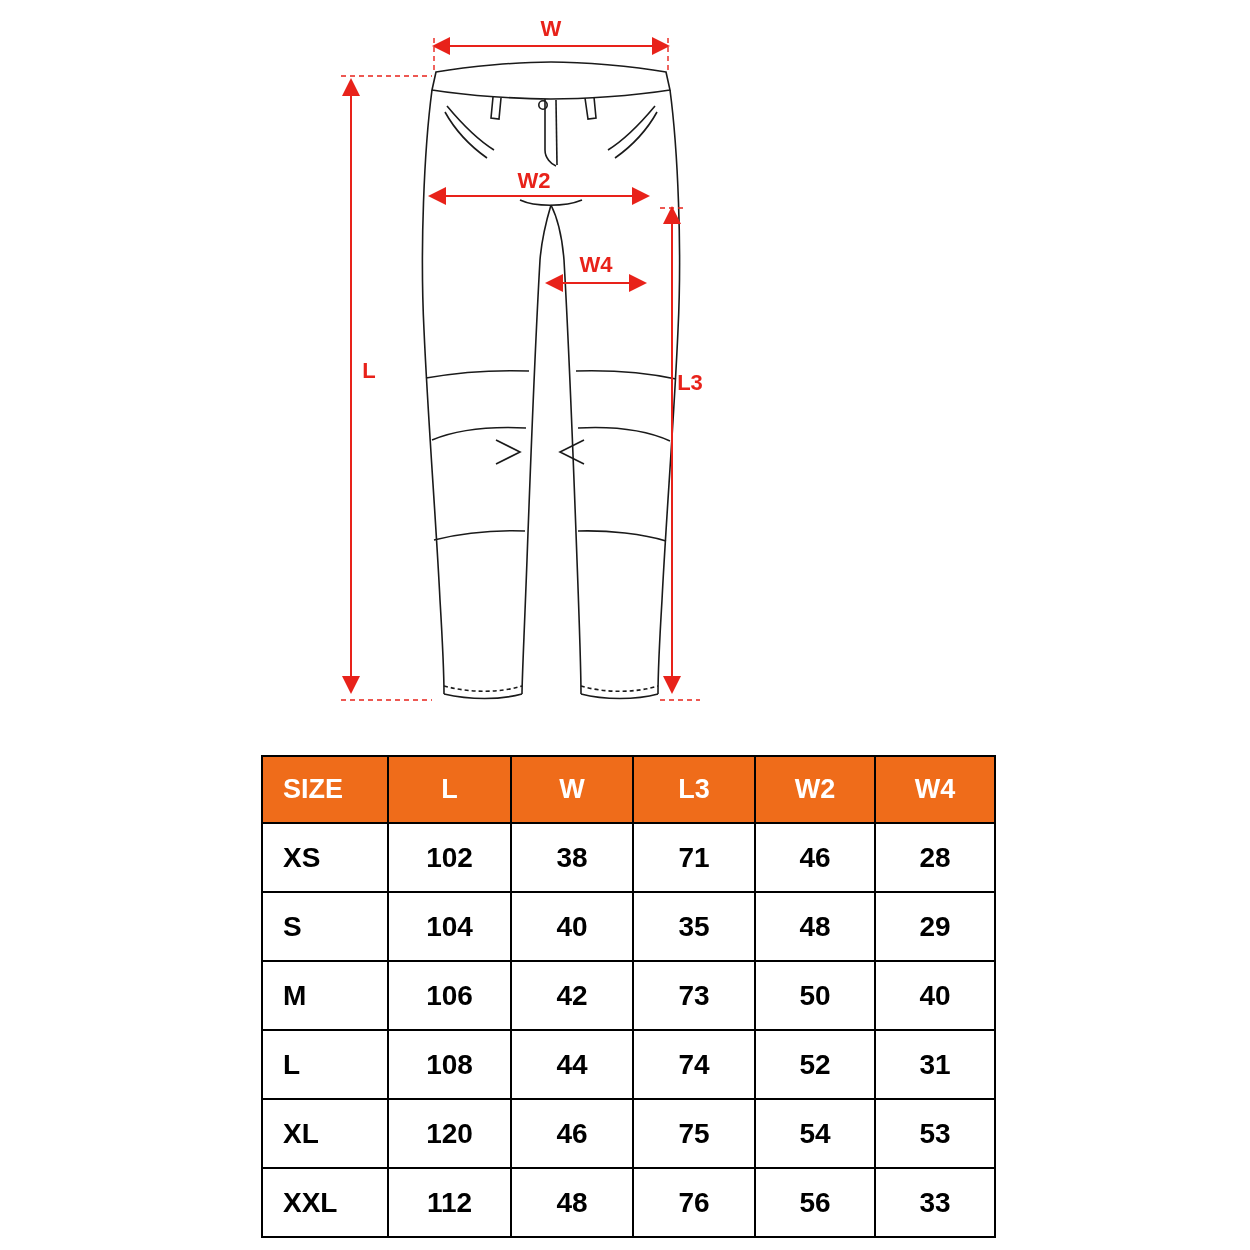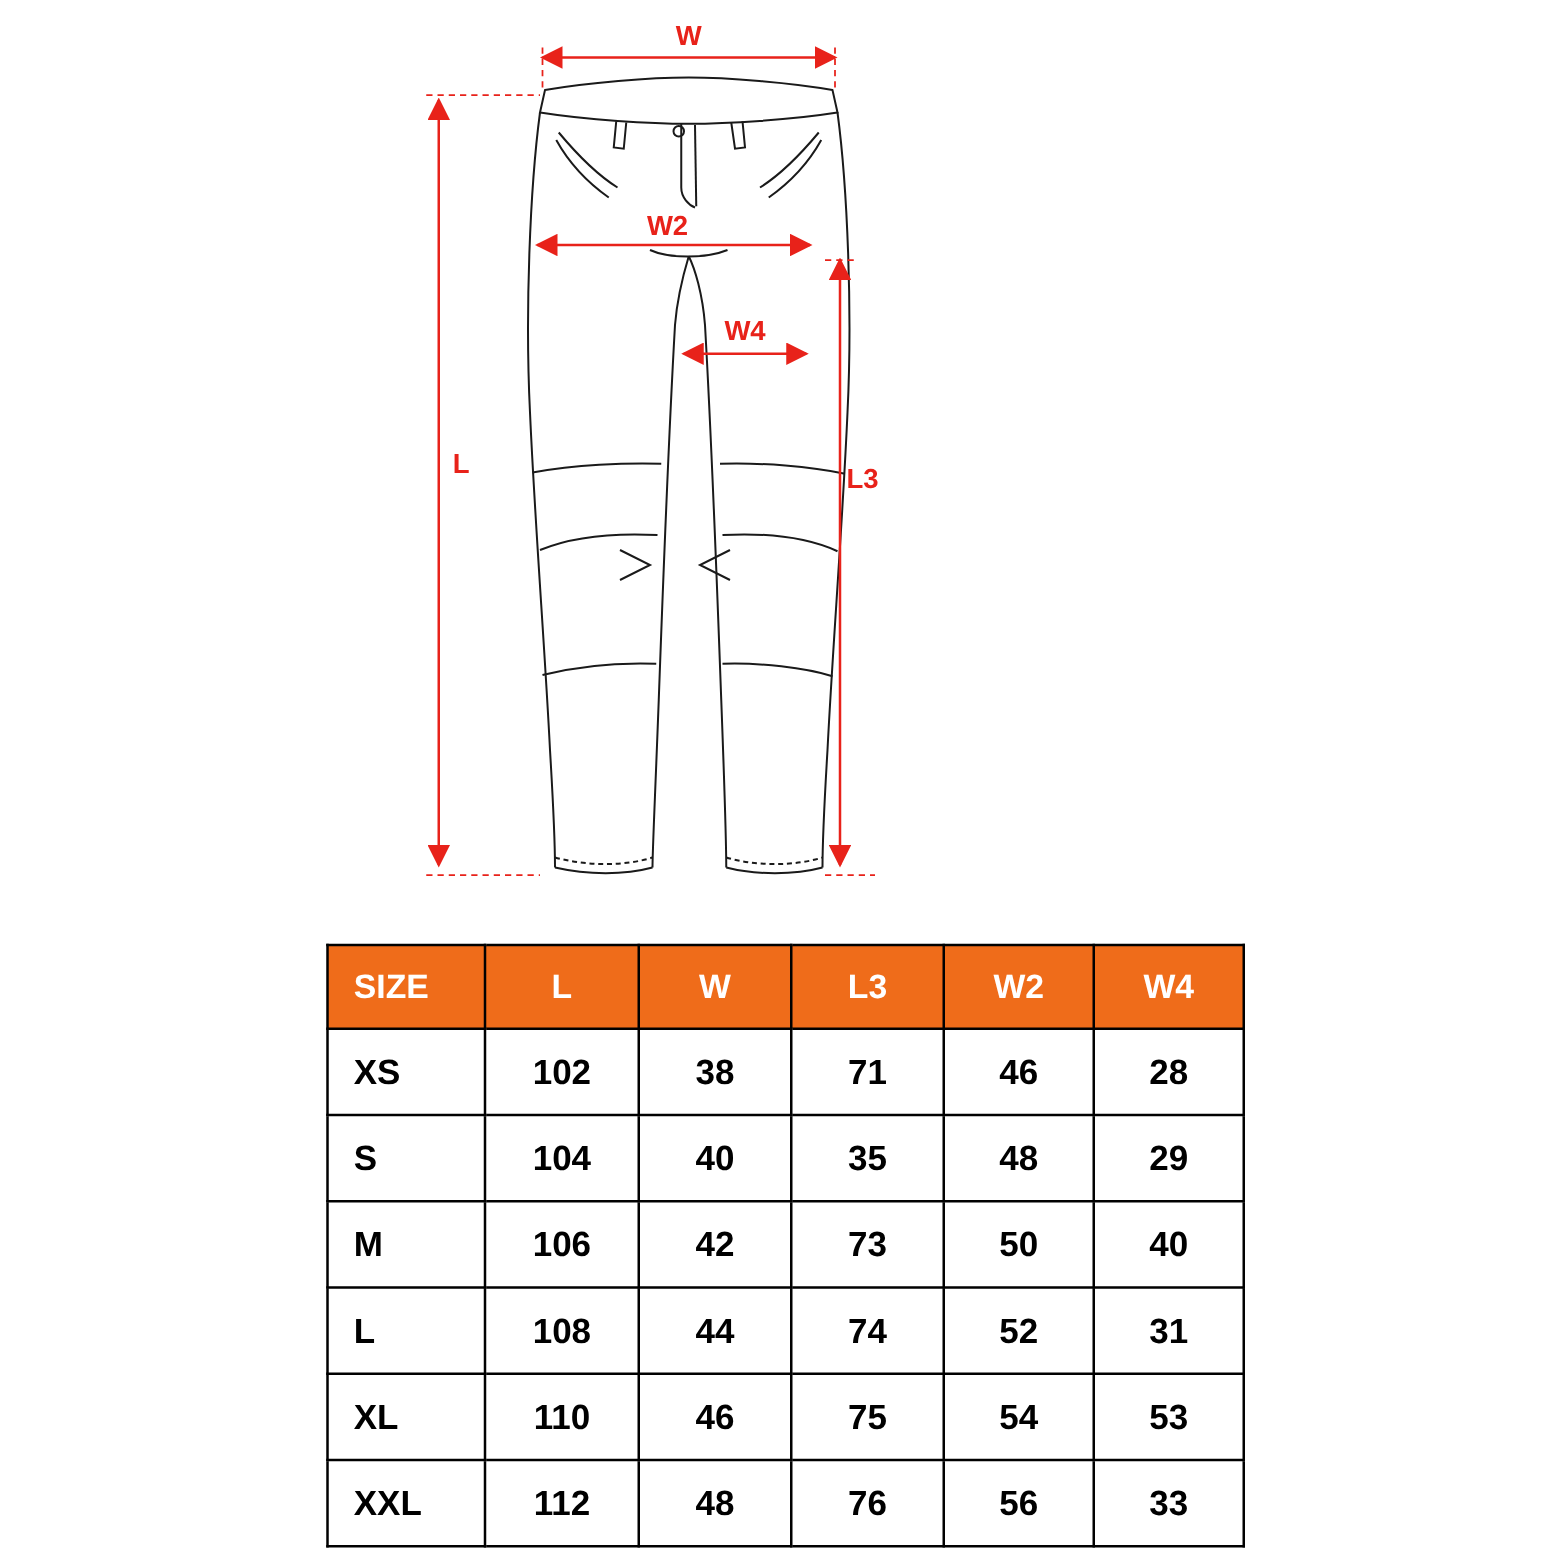--- a/index.html
+++ b/index.html
@@ -213,21 +213,21 @@
       <tr>
         <td class="size-cell">L</td>
         <td>108</td>
         <td>44</td>
         <td>74</td>
         <td>52</td>
         <td>31</td>
       </tr>
       <tr>
         <td class="size-cell">XL</td>
-        <td>110</td>
+        <td>120</td>
         <td>46</td>
         <td>75</td>
         <td>54</td>
         <td>53</td>
       </tr>
       <tr>
         <td class="size-cell">XXL</td>
         <td>112</td>
         <td>48</td>
         <td>76</td>

